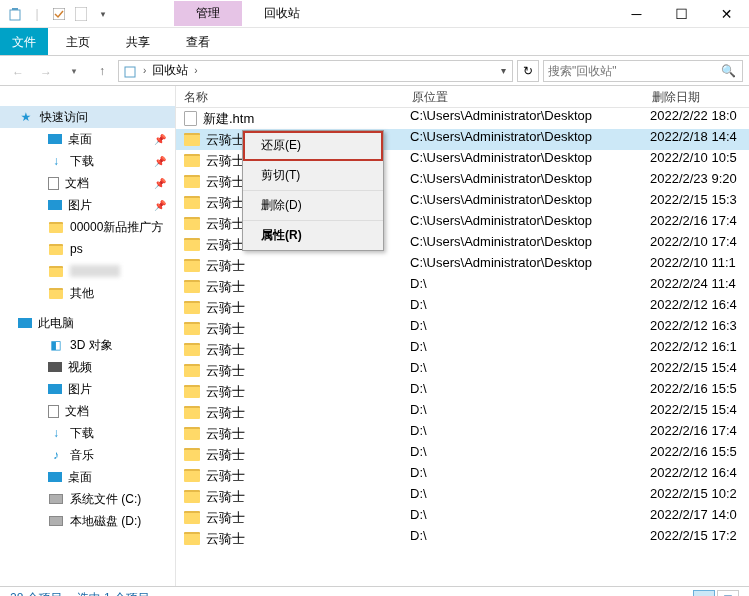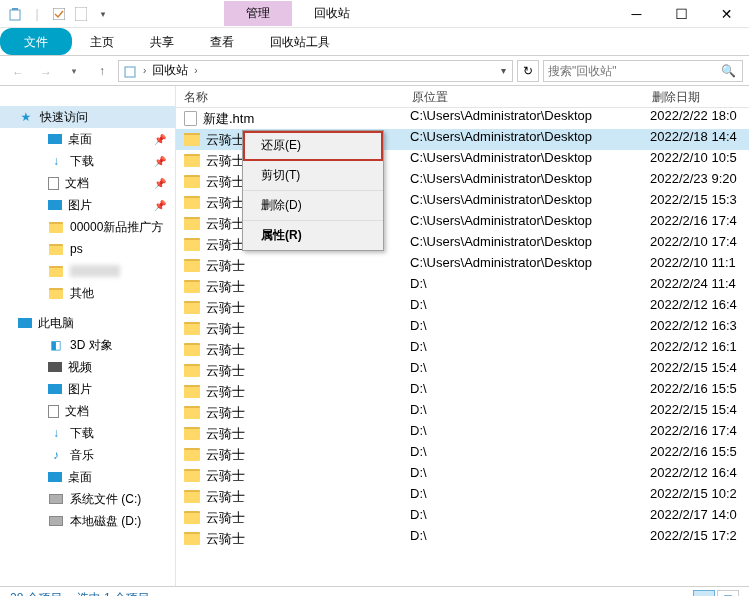--- a/index.html
+++ b/index.html
@@ -1,28 +1,28 @@
 <!DOCTYPE html>
 <html><head>
 <meta charset="utf-8">
 <style>
 * { margin: 0; padding: 0; box-sizing: border-box; font-family: "Microsoft YaHei", "Segoe UI", sans-serif; }
 body { width: 749px; height: 596px; background: #fff; overflow: hidden; font-size: 12px; color: #000; }
 
 .titlebar { height: 28px; display: flex; align-items: center; background: #fff; border-bottom: 1px solid #e5e5e5; }
 .titlebar .qat { display: flex; gap: 4px; padding: 0 6px; align-items: center; }
 .titlebar .qat-icon { width: 18px; height: 18px; display: flex; align-items: center; justify-content: center; }
-.titlebar .tab-group { display: flex; margin-left: 106px; }
+.titlebar .tab-group { display: flex; margin-left: 56px; }
 .titlebar .title-tab { padding: 4px 22px; font-size: 12px; }
 .titlebar .title-tab.active { background: #e6c4e6; }
 .titlebar .winctrls { margin-left: auto; display: flex; }
 .titlebar .winbtn { width: 45px; height: 28px; display: flex; align-items: center; justify-content: center; font-size: 14px; }
 
 .ribbon { height: 28px; display: flex; align-items: stretch; border-bottom: 1px solid #d0d0d0; }
-.ribbon .file-tab { background: #00a2c7; color: #fff; padding: 6px 24px; font-size: 12px; border-radius: 12px; }
+.ribbon .file-tab { background: #00a2c7; color: #fff; padding: 6px 12px; font-size: 12px; }
 .ribbon .rtab { padding: 6px 18px; font-size: 12px; }
 
 .navbar { height: 30px; display: flex; align-items: center; gap: 4px; padding: 4px 6px; border-bottom: 1px solid #d0d0d0; }
 .nav-arrow { width: 24px; height: 22px; display: flex; align-items: center; justify-content: center; color: #666; }
 .nav-arrow.disabled { color: #bbb; }
 .addr { flex: 1; height: 22px; border: 1px solid #ccc; display: flex; align-items: center; padding: 0 4px; gap: 4px; }
 .addr .bc { font-size: 12px; }
 .addr .chev { font-size: 10px; color: #555; margin: 0 2px; }
 .addr-btn { width: 22px; height: 22px; border: 1px solid #ccc; display: flex; align-items: center; justify-content: center; }
 .search { width: 200px; height: 22px; border: 1px solid #ccc; display: flex; align-items: center; padding: 0 4px; }
@@ -103,21 +103,20 @@
     <div class="winbtn">☐</div>
     <div class="winbtn">✕</div>
   </div>
 </div>
 
 <div class="ribbon">
   <div class="file-tab">文件</div>
   <div class="rtab">主页</div>
   <div class="rtab">共享</div>
   <div class="rtab">查看</div>
-  <div class="rtab">回收站工具</div>
 </div>
 
 <div class="navbar">
   <div class="nav-arrow disabled">←</div>
   <div class="nav-arrow disabled">→</div>
   <div class="nav-arrow" style="font-size:9px">▾</div>
   <div class="nav-arrow">↑</div>
   <div class="addr">
     <span>
         <svg width="14" height="14">

